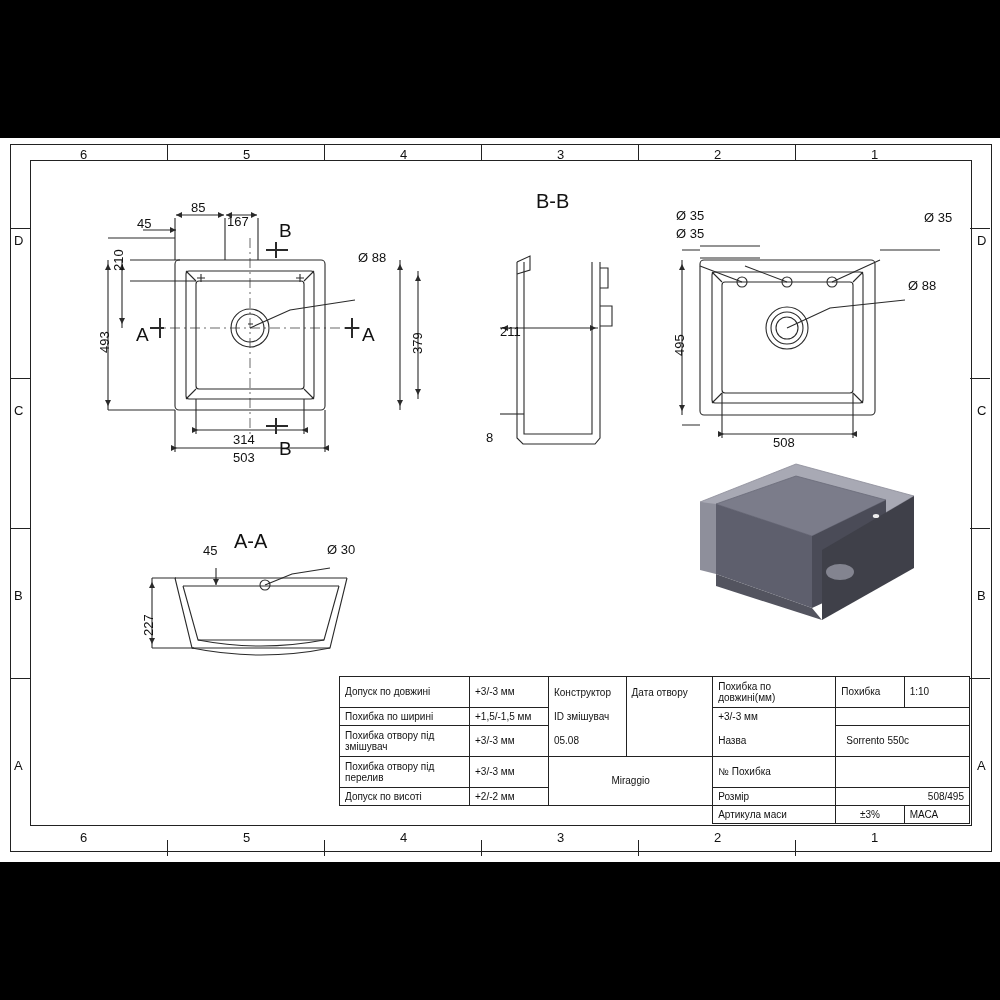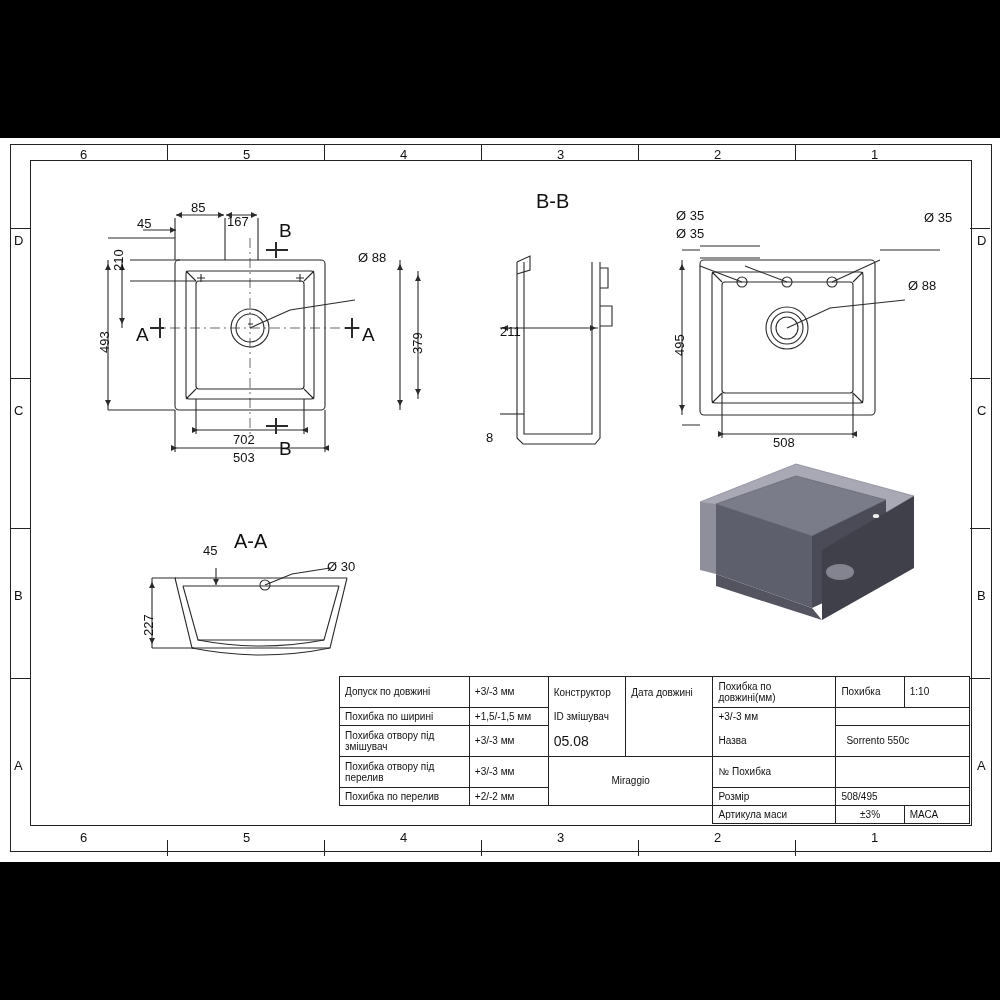--- a/index.html
+++ b/index.html
@@ -195,21 +195,21 @@
     <polygon points="26,116 122,150 132,162 26,128" fill="#53545f"></polygon>
     <ellipse cx="150" cy="114" rx="14" ry="8" fill="#8f909c" opacity="0.85"></ellipse>
     <ellipse cx="186" cy="58" rx="3.2" ry="2" fill="#ffffff" opacity="0.9"></ellipse>
   </svg>
 
   <div class="txt" style="left:191px;top:62px">85</div>
   <div class="txt" style="left:227px;top:76px">167</div>
   <div class="txt" style="left:137px;top:78px">45</div>
   <div class="txt" style="left:111px;top:133px;transform:rotate(-90deg);transform-origin:left top;">210</div>
   <div class="txt" style="left:97px;top:215px;transform:rotate(-90deg);transform-origin:left top;">493</div>
-  <div class="txt" style="left:233px;top:294px">702</div>
+  <div class="txt" style="left:233px;top:294px">314</div>
   <div class="txt" style="left:233px;top:312px">503</div>
   <div class="txt" style="left:410px;top:216px;transform:rotate(-90deg);transform-origin:left top;">379</div>
   <div class="txt" style="left:358px;top:112px">Ø 88</div>
   <div class="txt b" style="left:279px;top:82px">B</div>
   <div class="txt b" style="left:279px;top:300px">B</div>
   <div class="txt b" style="left:136px;top:186px">A</div>
   <div class="txt b" style="left:362px;top:186px">A</div>
 
   <div class="txt" style="left:536px;top:52px;font-size:20px">B-B</div>
   <div class="txt" style="left:500px;top:186px">211</div>
@@ -218,63 +218,63 @@
   <div class="txt" style="left:676px;top:70px">Ø 35</div>
   <div class="txt" style="left:676px;top:88px">Ø 35</div>
   <div class="txt" style="left:924px;top:72px">Ø 35</div>
   <div class="txt" style="left:908px;top:140px">Ø 88</div>
   <div class="txt" style="left:672px;top:218px;transform:rotate(-90deg);transform-origin:left top;">495</div>
   <div class="txt" style="left:773px;top:297px">508</div>
 
   <div class="txt" style="left:234px;top:392px;font-size:20px">A-A</div>
   <div class="txt" style="left:203px;top:405px">45</div>
   <div class="txt" style="left:141px;top:498px;transform:rotate(-90deg);transform-origin:left top;">227</div>
-  <div class="txt" style="left:327px;top:421px">Ø 30</div>
+  <div class="txt" style="left:327px;top:404px">Ø 30</div>
 
   <div class="ttl">
     <table class="tt">
       <tbody>
           <tr>
         <td style="width:130px">Допуск по довжині</td>
         <td style="width:72px">+3/-3 мм</td>
         <td style="width:68px;border-bottom:none">Конструктор</td>
-        <td style="width:82px;border-bottom:none">Дата довжині</td>
+        <td style="width:82px;border-bottom:none">Дата отвору</td>
         <td style="width:120px">Похибка по довжині(мм)</td>
         <td style="width:60px" rowspan="1">Похибка</td>
         <td class="big" style="width:58px" rowspan="1">1:10</td>
       </tr>
       <tr>
         <td>Похибка по ширині</td>
         <td>+1,5/-1,5 мм</td>
         <td style="border-top:none;border-bottom:none;font-size:10px">ID змішувач</td>
         <td style="border-top:none;border-bottom:none"></td>
         <td style="border-bottom:none">+3/-3 мм</td>
         <td style="border-bottom:none;border-right:none"></td>
         <td style="border-bottom:none;border-left:none"></td>
       </tr>
       <tr>
         <td rowspan="1">Похибка отвору під змішувач</td>
         <td>+3/-3 мм</td>
-        <td style="border-top:none;font-size:14px">05.08</td>
+        <td style="border-top:none;font-size:10px">05.08</td>
         <td style="border-top:none"></td>
         <td style="border-top:none">Назва</td>
         <td colspan="2" class="med" style="padding-left:10px">Sorrento 550c</td>
       </tr>
       <tr>
         <td>Похибка отвору під перелив</td>
         <td>+3/-3 мм</td>
         <td colspan="2" rowspan="2" class="brand" style="text-align:center;vertical-align:middle">Miraggio</td>
         <td>№ Похибка</td>
         <td colspan="2"></td>
       </tr>
       <tr>
-        <td>Похибка по перелив</td>
+        <td>Допуск по висоті</td>
         <td>+2/-2 мм</td>
         <td>Розмір</td>
-        <td colspan="2" style="text-align:left">508/495</td>
+        <td colspan="2" style="text-align:right">508/495</td>
       </tr>
       <tr>
         <td colspan="2" style="border:none"></td>
         <td colspan="2" style="border:none"></td>
         <td>Артикула маси</td>
         <td style="text-align:center">±3%</td>
         <td>МАСА</td>
       </tr>
     </tbody>
       </table>

